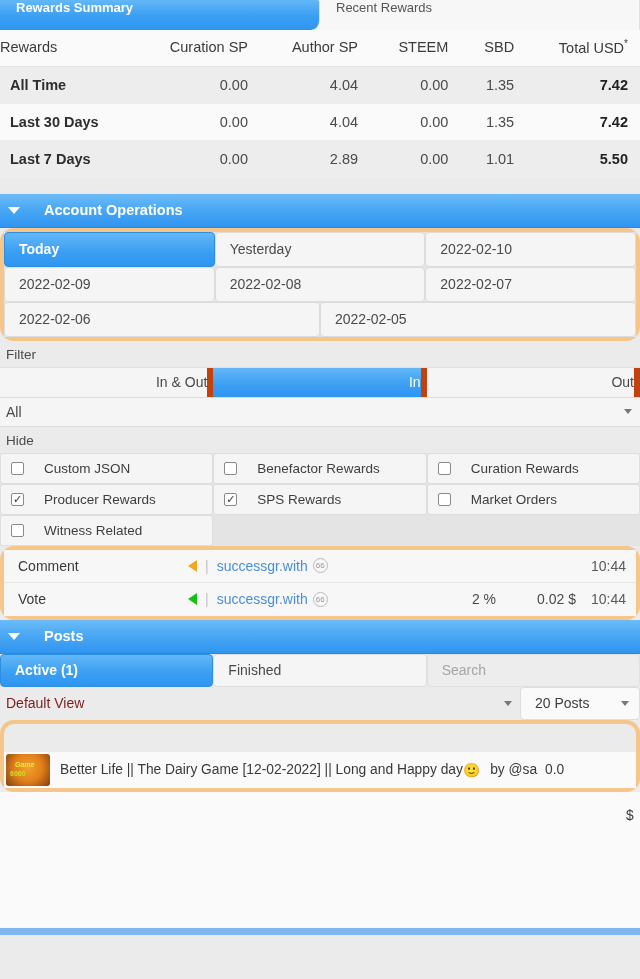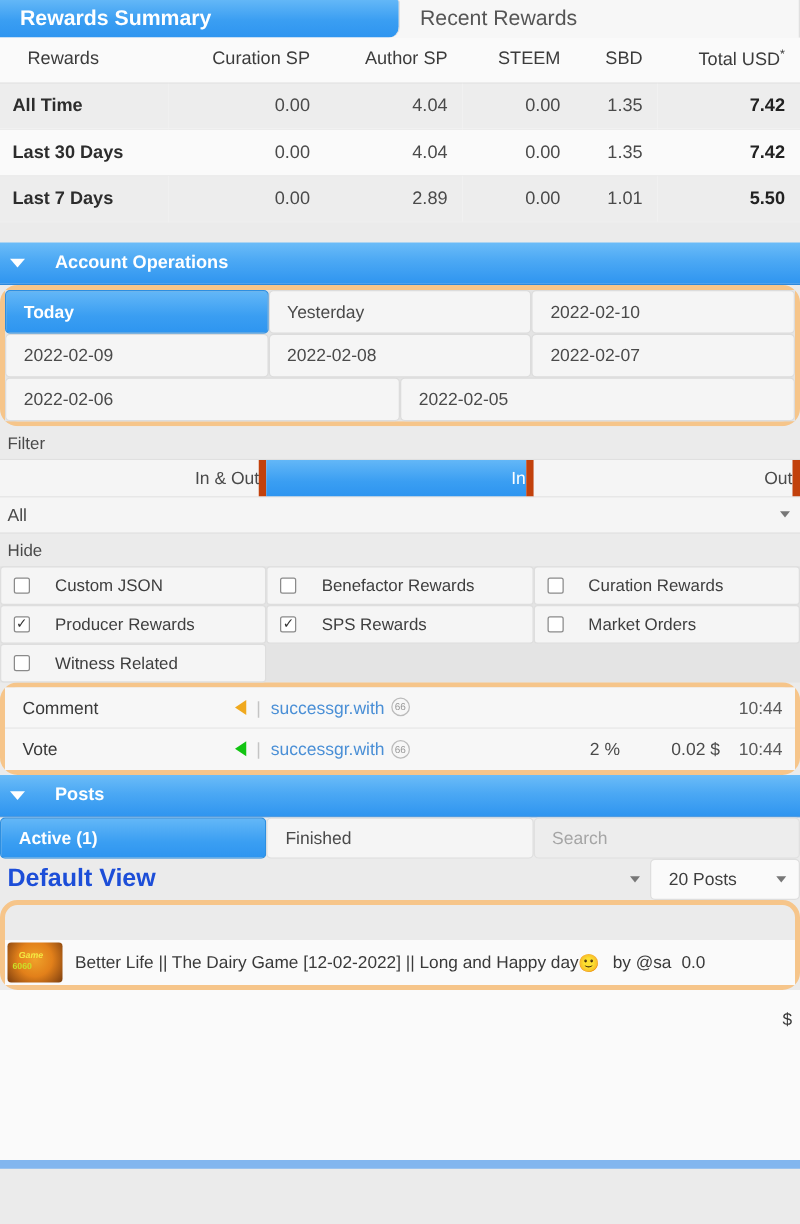--- a/index.html
+++ b/index.html
@@ -8,39 +8,39 @@
     font-family: "Liberation Sans", sans-serif;
     background: #ebebeb;
     color: #333;
     overflow: hidden;
   }
   .page { width: 640px; height: 979px; position: relative; background: #ebebeb; }
 
   
   .tabbar { display: flex; height: 30px; background: #f7f7f7; }
   .tab {
-    flex: 1 1 0; display: flex; align-items: center;
-    padding-left: 16px; font-size: 17px; color: #555;
+    flex: 1 1 0; display: flex; 
+    padding-left: 16px; font-size: 13px; color: #555;
     background: #f7f7f7; border-right: 1px solid #e0e0e0;
   }
   .tab.active {
     background: linear-gradient(to bottom, #63b7f7 0%, #3a9ef2 55%, #2e95f0 100%);
     color: #fff; font-weight: bold;
     border-bottom-right-radius: 9px; border-top-right-radius: 2px;
   }
   .tab.t2 { flex: 1 1 0; }
 
   
   .rw-table { width: 100%; border-collapse: collapse; background: #fafafa; }
   .rw-table th {
     font-size: 14.5px; font-weight: normal; color: #3b3b3b;
     padding: 8px 12px 10px 12px; text-align: right; background: #fafafa;
     border-bottom: 1px solid #e3e3e3;
   }
-  .rw-table th.lbl { text-align: left; padding-left: 22px; }
+  .rw-table th.lbl { text-align: left; padding-left: 0; }
   .rw-table th.total { font-weight: normal; }
   .rw-table td {
     font-size: 14.5px; color: #4a4a4a; padding: 10px 12px;
     text-align: right; border-bottom: 1px solid #ececec;
   }
   .rw-table td.lbl { text-align: left; font-weight: bold; color: #2d2d2d; padding-left: 10px; background: #fafafa; }
   .rw-table td.total { font-weight: bold; color: #222; }
   .rw-table tr.odd td { background: #ededed; }
   .rw-table tr.odd td.lbl { background: #ededed; }
   .rw-table tr.even td { background: #fafafa; }
@@ -136,21 +136,21 @@
     border: 1px solid #dedede; border-radius: 4px;
   }
   .ptab.active {
     background: linear-gradient(to bottom, #63b7f7 0%, #3a9ef2 60%, #2e95f0 100%);
     color: #fff; font-weight: bold; border-color: #2e8fe0;
   }
   .ptab.search { background: #ededed; color: #a5a5a5; border-color: #e0e0e0; }
   .view-row { display: flex; background: #ebebeb; }
   .view-sel {
     flex: 1 1 auto; height: 33px; display: flex; align-items: center; justify-content: space-between;
-    padding: 0 8px 0 6px; font-size: 20px; color: #1d4ed8; background: #ebebeb; font-weight: bold;
+    padding: 0 8px 0 6px; font-size: 14px; color: #7f1d1d; background: #ebebeb;
   }
   .count-sel {
     width: 120px; height: 33px; display: flex; align-items: center; justify-content: space-between;
     padding: 0 10px 0 14px; font-size: 14px; color: #3e3e3e;
     background: #fafafa; border: 1px solid #dedede; border-radius: 4px;
   }
   .post-wrap { background: #ebebeb; }
   .post-row {
     height: 36px; display: flex; align-items: center;
     background: #fafafa; font-size: 13.8px; color: #3a3a3a; overflow: hidden; margin-top: 28px;

